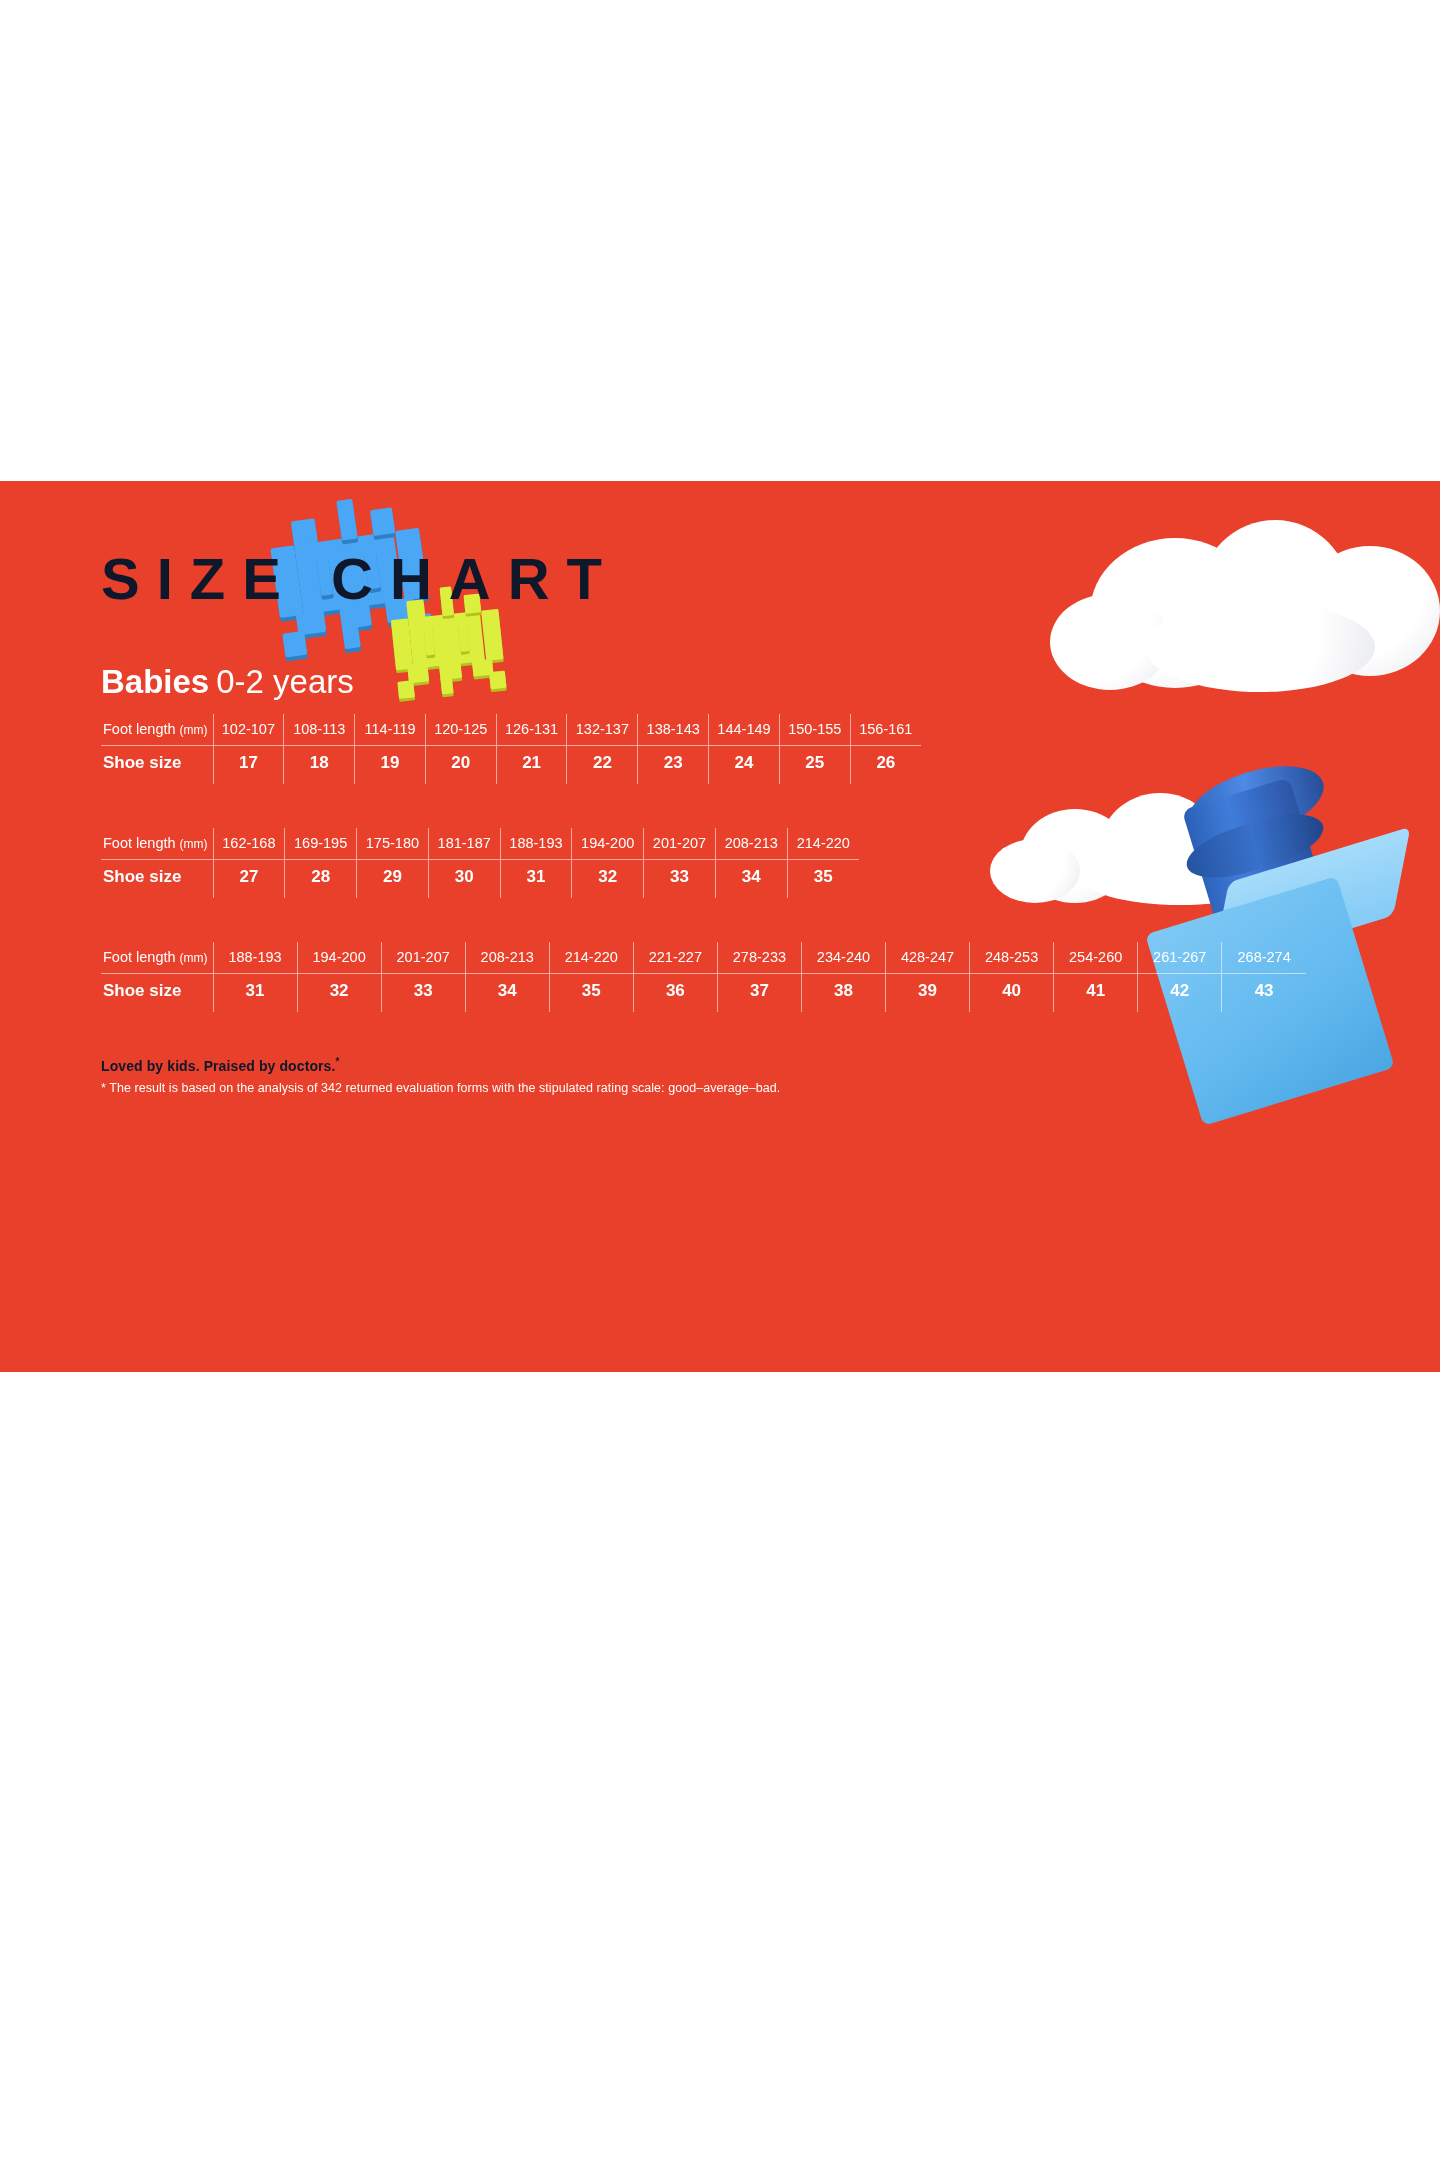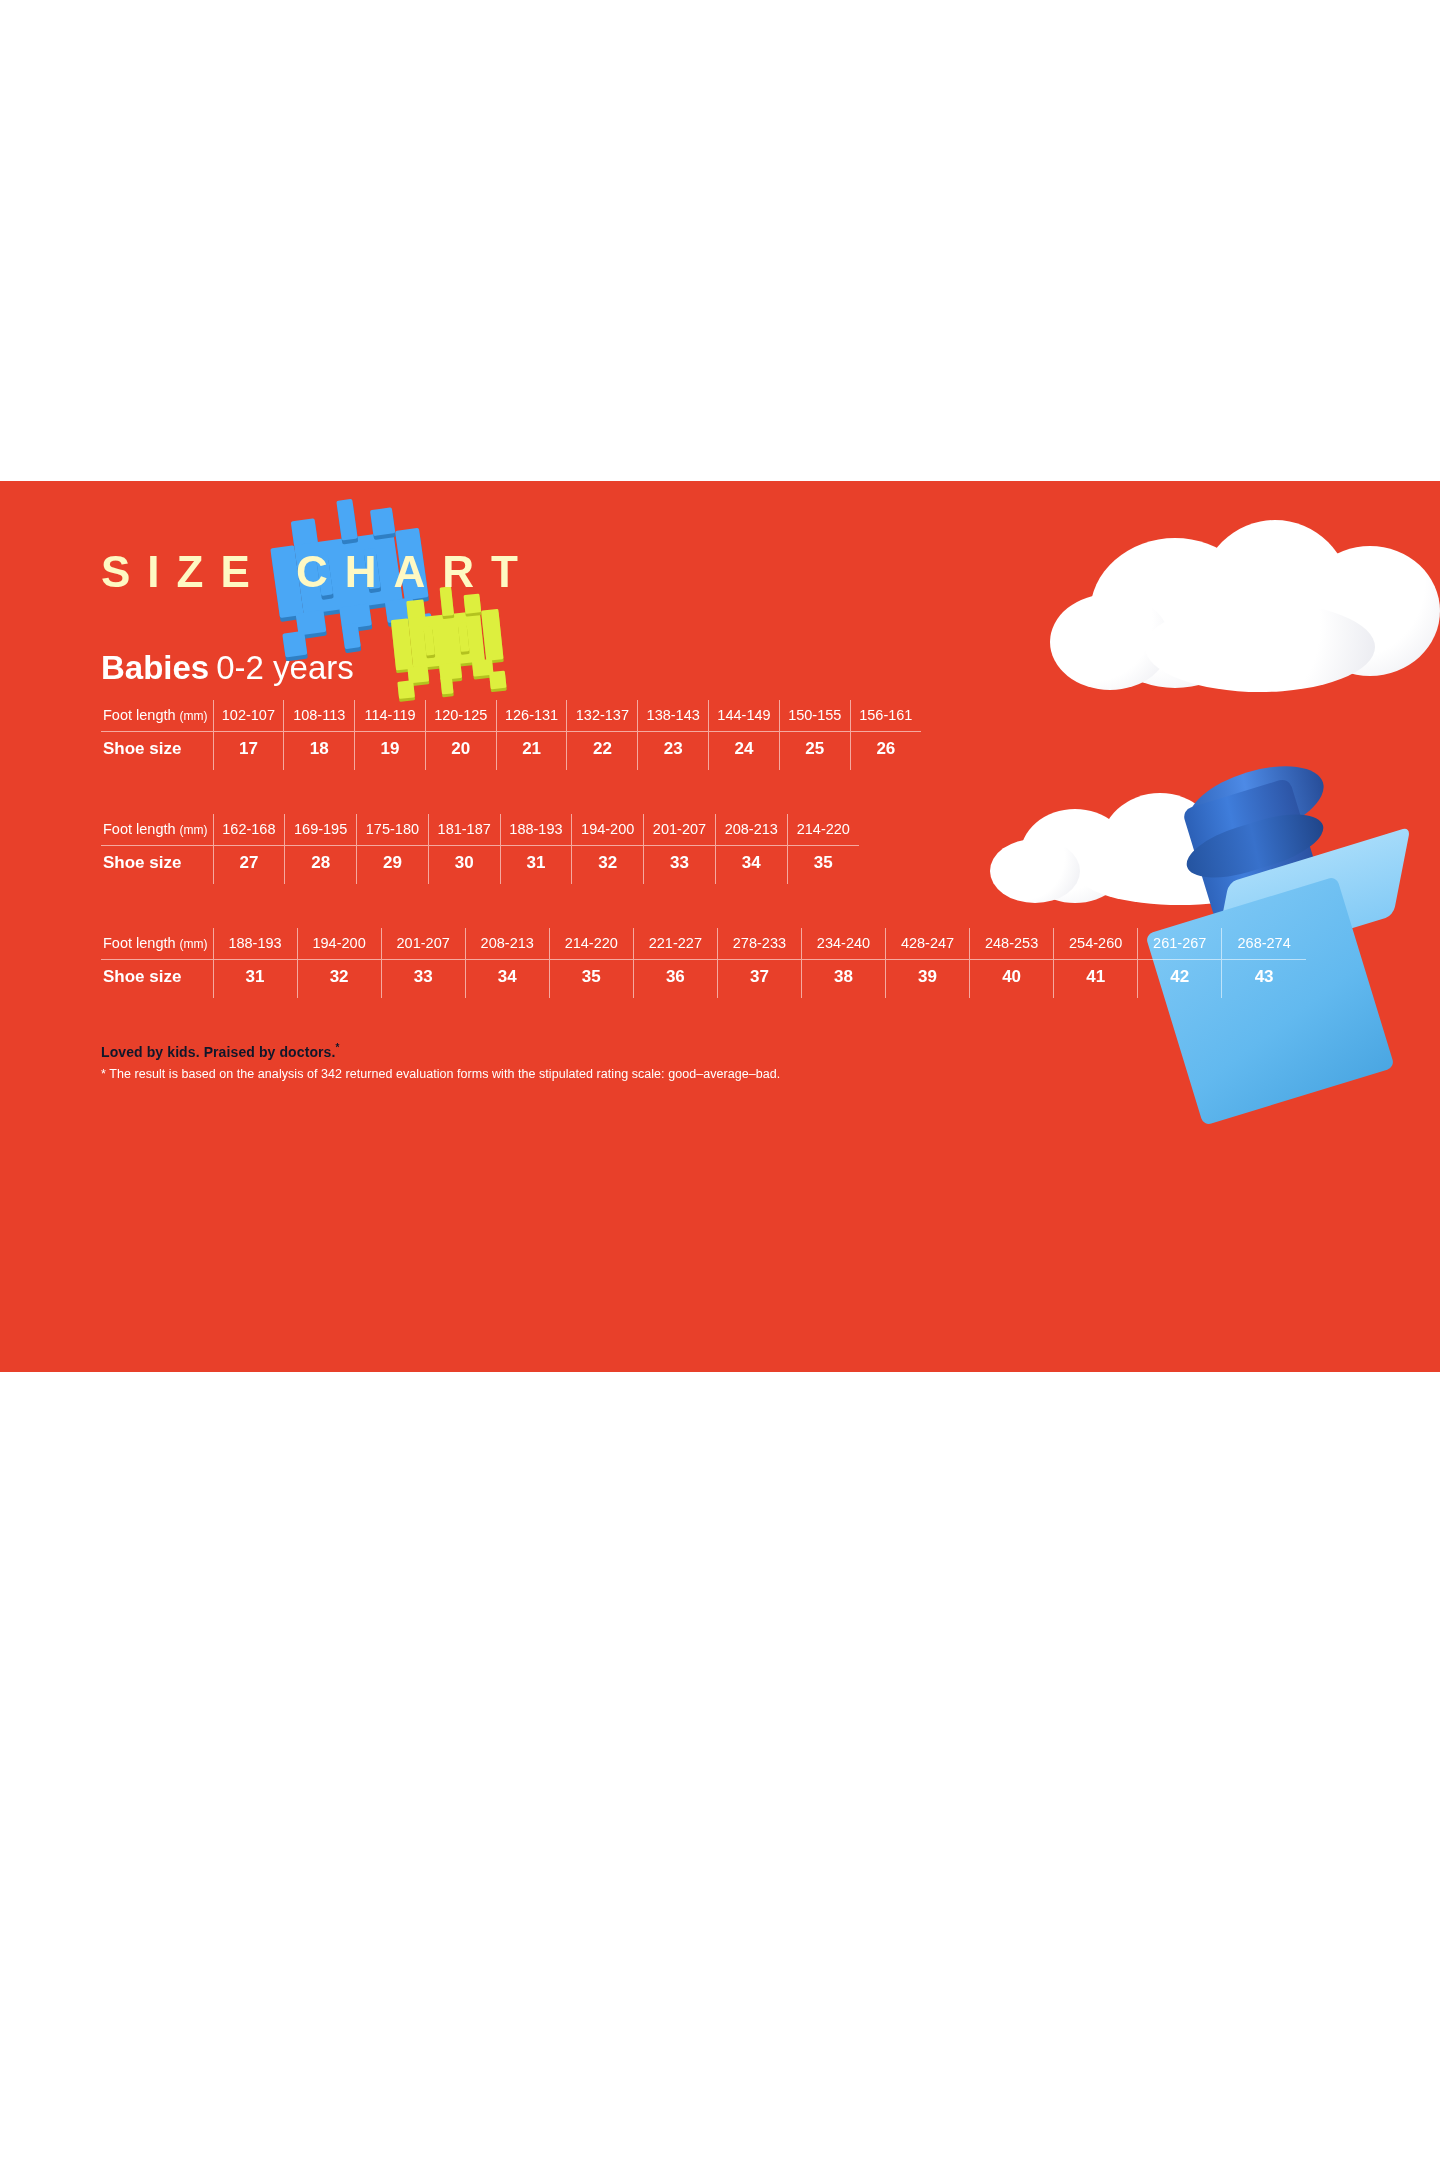--- a/index.html
+++ b/index.html
@@ -99,22 +99,22 @@
 
   
   .content {
     position: absolute;
     left: 101px;
     top: 69px;
     width: 1240px;
   }
 
   .title {
-    color: #fef9c3;
-    font-size: 44px;
+    color: #0f172a;
+    font-size: 58px;
     font-weight: bold;
     letter-spacing: 17px;
     line-height: 1;
     margin: 0 0 56px 0;
   }
 
   .section { margin-bottom: 44px; }
   .section:last-of-type { margin-bottom: 0; }
 
   .section-head {

